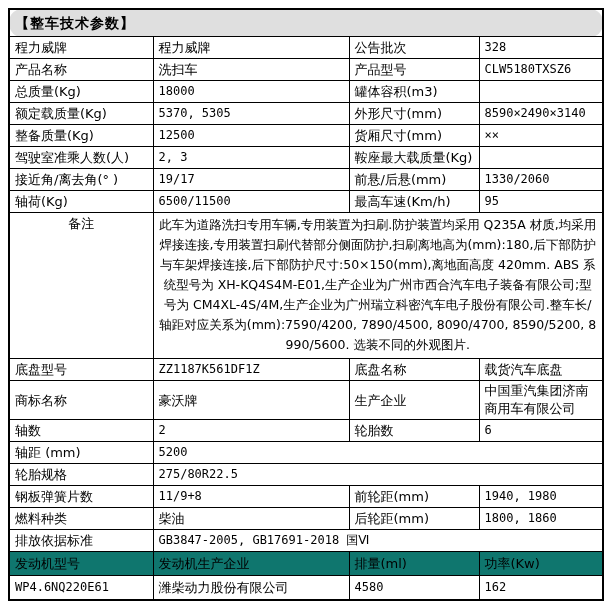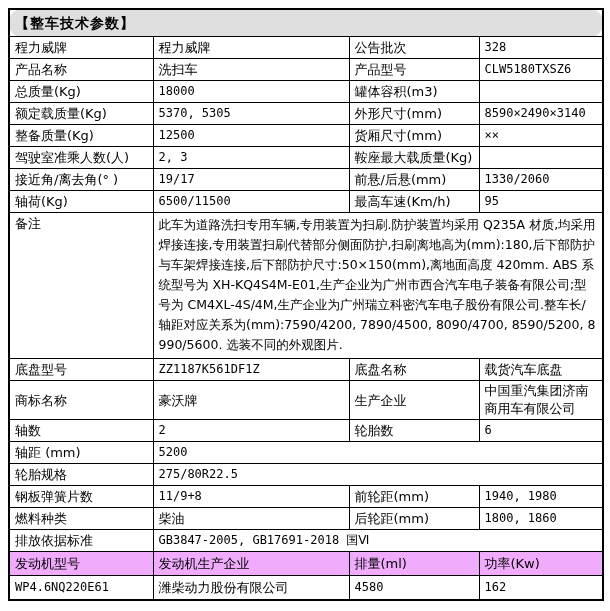--- a/index.html
+++ b/index.html
@@ -53,36 +53,37 @@
     font-family: "DejaVu Sans Mono", "DejaVu Sans", monospace, sans-serif;
     font-size: 12px;
     margin-left: 44px;
   }
   td.cjk-v {
     font-family: Liberation Sans, sans-serif;
     font-size: 13px;
   }
   tr.remark-row td {
     vertical-align: top;
+    text-align: center;
   }
   td.remark-text {
     font-size: 12.5px;
     line-height: 20px;
     white-space: normal;
     word-break: break-all;
     padding-top: 2px;
     padding-bottom: 3px;
   }
   td.wrap {
     white-space: normal;
     word-break: break-all;
     line-height: 18px;
   }
   tr.engine-header td {
-    background: #f0abfc;
+    background: #0f766e;
     height: 21px;
   }
   tr.engine-data td {
     height: 21px;
   }
 </style>
 </head>
 <body>
 
 <div class="page">

